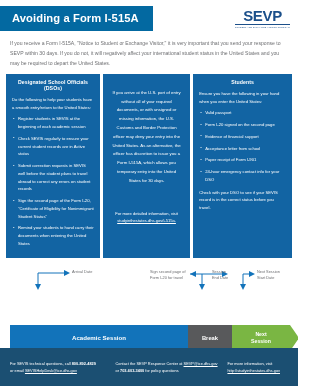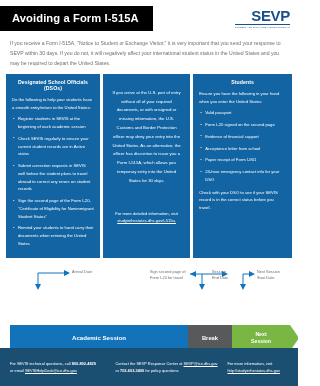--- a/index.html
+++ b/index.html
@@ -9,29 +9,29 @@
     font-family:"Liberation Sans","DejaVu Sans",sans-serif;
     color:#58595b;
     -webkit-font-smoothing:antialiased;
   }
   .page{position:relative;width:298px;height:386px;background:#fff;}
 
   
   .header{position:relative;height:38px;background:#ffffff;}
   .title-box{
     position:absolute;left:0;top:6px;
-    background:#000000;
+    background:#0369a1;
     padding:6px 14px 7px 12px;
     color:#ffffff;
     font-size:11.2px;font-weight:bold;letter-spacing:.1px;
     white-space:nowrap;
   }
   .logo{
     position:absolute;right:8px;top:8px;
-    text-align:right;line-height:1;
+    text-align:center;line-height:1;
   }
   .logo-main{
     font-size:15px;font-weight:bold;color:#1b4f8a;
     letter-spacing:-.3px;font-family:"Liberation Sans",sans-serif;
   }
   .logo-bar{height:1.2px;background:#1b4f8a;margin:1px 0 1px;}
   .logo-sub{font-size:2.2px;color:#1b4f8a;letter-spacing:.15px;white-space:nowrap;}
 
   
   .intro{

